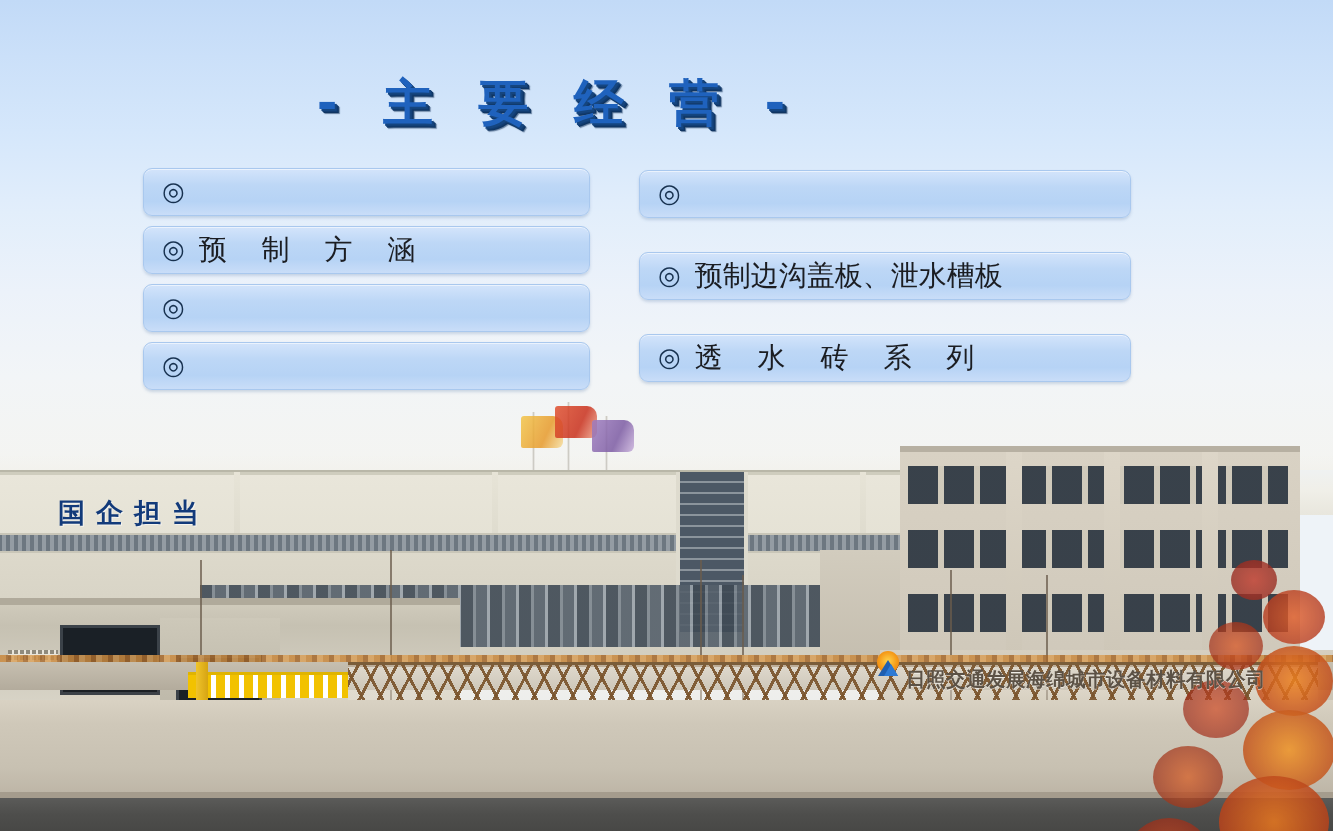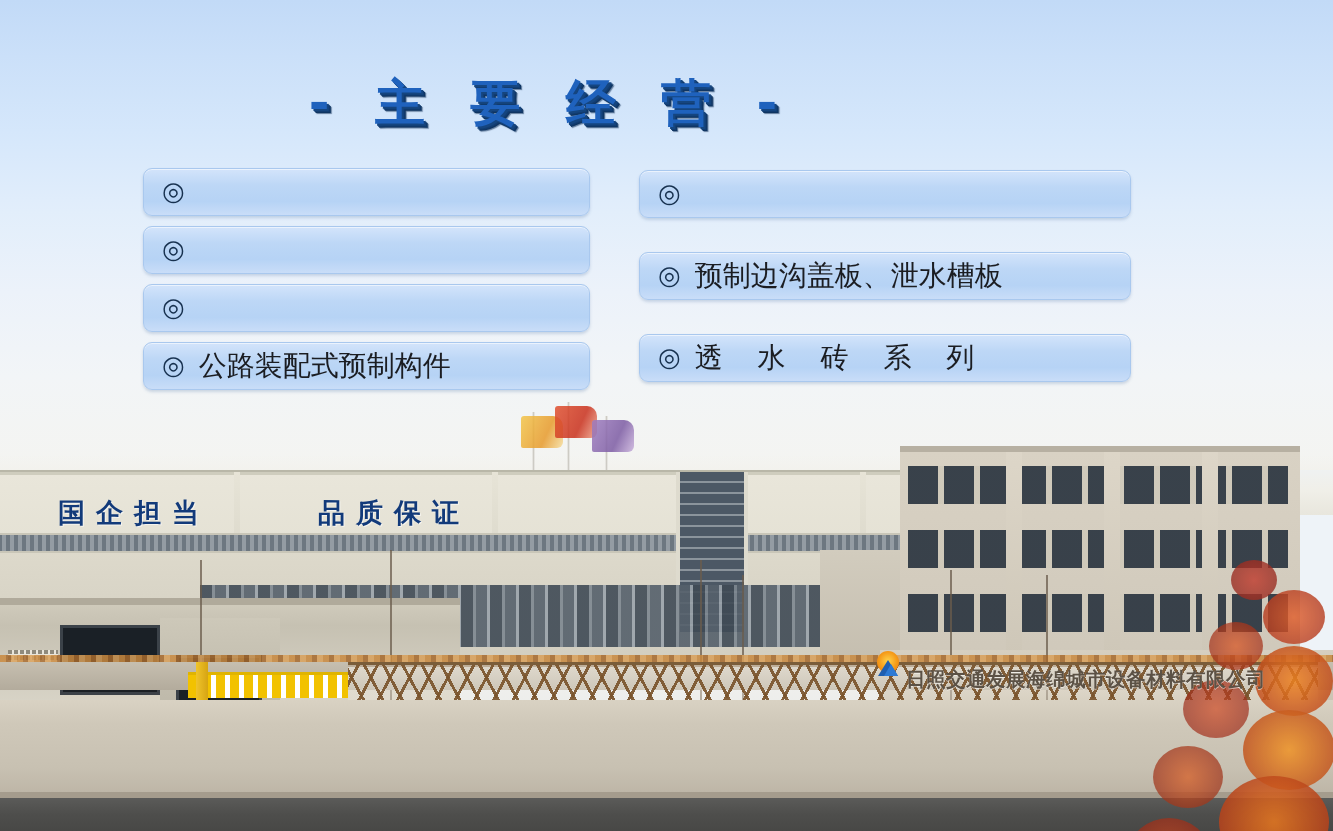--- a/index.html
+++ b/index.html
@@ -198,21 +198,21 @@
     border-bottom:16px solid #1f5fb0;
   }
   .logo-mark .mount2 {
     position:absolute; left:9px; bottom:0; width:0; height:0;
     border-left:7px solid transparent; border-right:7px solid transparent;
     border-bottom:12px solid #2d7ad4;
   }
 
   
   .headline {
-    position:absolute; left:4px; top:70px; width:1092px; text-align:center;
+    position:absolute; left:12px; top:70px; width:1092px; text-align:center;
     font-family:"DejaVu Sans","Liberation Sans",sans-serif;
     font-weight:bold;
     font-size:50px;
     letter-spacing:14px;
     color:#1f62bd;
     text-shadow:
       2px 2px 0 #15457f,
       3px 3px 0 #123c70,
       4px 4px 0 #0f3562,
       5px 5px 1px rgba(10,40,80,.55);
@@ -331,21 +331,20 @@
       <div class="leafcluster" style="left:142px;top:96px;width:78px;height:70px;background:radial-gradient(circle,#ef8320,#b33c1c);opacity:.84;"></div>
       <div class="leafcluster" style="left:70px;top:130px;width:66px;height:58px;background:radial-gradient(circle,#cf4a24,#8e2519);opacity:.7;"></div>
       <div class="leafcluster" style="left:130px;top:160px;width:92px;height:80px;background:radial-gradient(circle,#f09426,#b4411d);opacity:.85;"></div>
       <div class="leafcluster" style="left:40px;top:196px;width:70px;height:62px;background:radial-gradient(circle,#d85c22,#8d2718);opacity:.72;"></div>
       <div class="leafcluster" style="left:106px;top:226px;width:110px;height:92px;background:radial-gradient(circle,#e9781f,#a8331b);opacity:.86;"></div>
       <div class="leafcluster" style="left:16px;top:268px;width:80px;height:70px;background:radial-gradient(circle,#cf4d22,#872418);opacity:.74;"></div>
 
     </div>
 
     <div class="bsign" style="left:58px;top:95px;text-align:right;">国企担当</div>
-    <div class="bsign" style="left:318px;top:95px;">品质保证</div>
 
   </div>
 
   <div class="company-plate">
     <span class="logo-mark">
       <span class="sun"></span>
       <span class="mount"></span>
       <span class="mount2"></span>
     </span>
     <span class="company-name">日照交通发展海绵城市设备材料有限公司</span>
@@ -356,29 +355,29 @@
   <div class="cols">
 
     <div class="col-left">
 
       <div class="pill r0">
         <span class="bullet">◎</span>
       </div>
 
       <div class="pill r1 wide-sp">
         <span class="bullet">◎</span>
+        <span class="ptext">预 制 方 涵</span>
       </div>
 
       <div class="pill r2">
         <span class="bullet">◎</span>
       </div>
 
       <div class="pill r3">
         <span class="bullet">◎</span>
-        <span class="ptext">公路装配式预制构件</span>
       </div>
 
     </div>
 
     <div class="col-right">
 
       <div class="pill q0">
         <span class="bullet">◎</span>
       </div>
 

